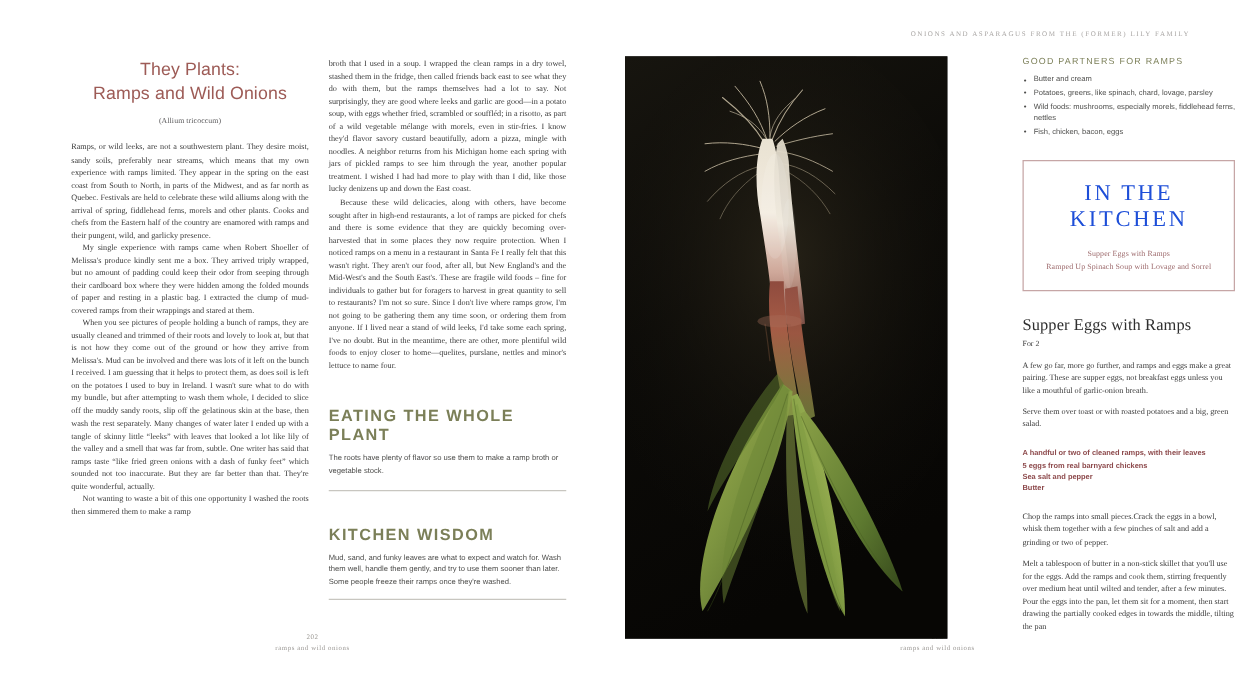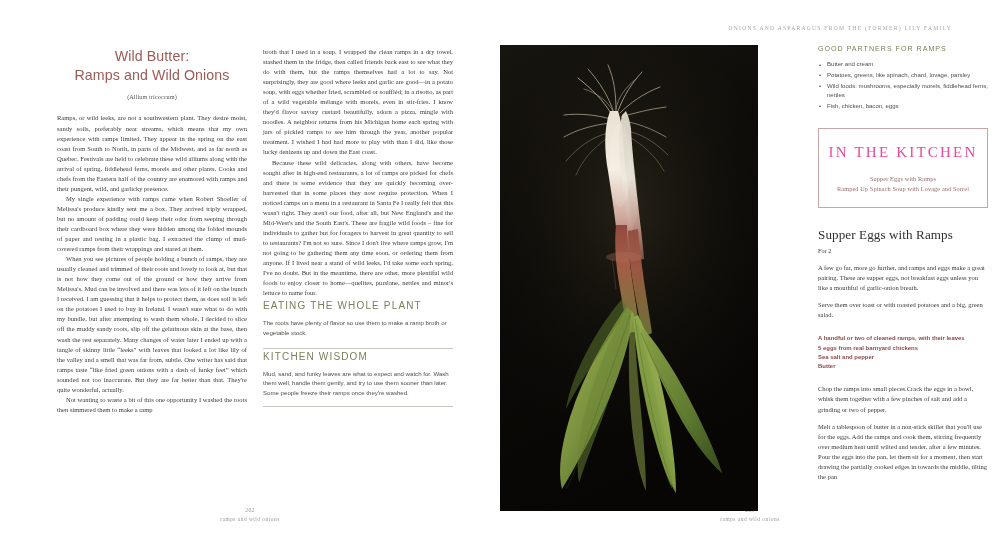--- a/index.html
+++ b/index.html
@@ -109,26 +109,26 @@
     text-align: justify;
     color: #3a3a3a;
     hyphens: auto;
     -webkit-hyphens: auto;
   }
   p.body + p.body { text-indent: 9px; }
   p.body.noindent { text-indent: 0; }
 
   .subhead {
     font-family: "Liberation Sans", sans-serif;
-    font-size: 10px;
+    font-size: 13px;
     letter-spacing: 1.15px;
     color: #7b7f58;
-    margin: 2px 0 7px 0;
+    margin: 27px 0 7px 0;
     text-transform: uppercase;
-    font-weight: 400;
+    font-weight: 700;
   }
   p.sans {
     margin: 0;
     font-family: "Liberation Sans", sans-serif;
     font-size: 6.1px;
     line-height: 9.4px;
     color: #4e4e4c;
   }
   .rule {
     height: 1px;
@@ -189,23 +189,23 @@
   }
 
   .kitchen-box {
     border: 1px solid #c6a6a6;
     margin-top: 17px;
     padding: 15px 8px 13px 8px;
     text-align: center;
   }
   .kitchen-box .kb-title {
     font-family: "Liberation Serif", serif;
-    font-size: 15px;
+    font-size: 18px;
     letter-spacing: 2.2px;
-    color: #ec4899;
+    color: #1d4ed8;
     margin-bottom: 13px;
   }
   .kitchen-box .kb-item {
     font-family: "Liberation Serif", serif;
     font-size: 6.3px;
     color: #9d6a6c;
     line-height: 10px;
     letter-spacing: 0.1px;
   }
 
@@ -251,21 +251,21 @@
 <body>
 
 <div class="spread">
 
   <div class="page page-left">
 
     <div class="columns">
 
       <div class="col">
         <div class="title">
-          <span>Wild Butter:</span>
+          <span>They Plants:</span>
           <span class="l2">Ramps and Wild Onions</span>
         </div>
         <div class="latin">(Allium tricoccum)</div>
 
         <p class="body noindent">Ramps, or wild leeks, are not a southwestern plant. They desire moist, sandy soils, preferably near streams, which means that my own experience with ramps limited. They appear in the spring on the east coast from South to North, in parts of the Midwest, and as far north as Quebec. Festivals are held to celebrate these wild alliums along with the arrival of spring, fiddlehead ferns, morels and other plants. Cooks and chefs from the Eastern half of the country are enamored with ramps and their pungent, wild, and garlicky presence.</p>
         <p class="body">My single experience with ramps came when Robert Shoeller of Melissa's produce kindly sent me a box. They arrived triply wrapped, but no amount of padding could keep their odor from seeping through their cardboard box where they were hidden among the folded mounds of paper and resting in a plastic bag. I extracted the clump of mud-covered ramps from their wrappings and stared at them.</p>
         <p class="body">When you see pictures of people holding a bunch of ramps, they are usually cleaned and trimmed of their roots and lovely to look at, but that is not how they come out of the ground or how they arrive from Melissa's.  Mud can be involved and there was lots of it left on the bunch I received. I am guessing that it helps to protect them, as does soil is left on the potatoes I used to buy in Ireland. I wasn't sure what to do with my bundle, but after attempting to wash them whole, I decided to slice off the muddy sandy roots, slip off the gelatinous skin at the base, then wash the rest separately. Many changes of water later I ended up with a tangle of skinny little “leeks” with leaves that looked a lot like lily of the valley and a smell that was far from, subtle. One writer has said that ramps taste “like fried green onions with a dash of funky feet” which sounded not too inaccurate. But they are far better than that. They're quite wonderful, actually.</p>
         <p class="body">Not wanting to waste a bit of this one opportunity I washed the roots then simmered them to make a ramp</p>
       </div>
 

